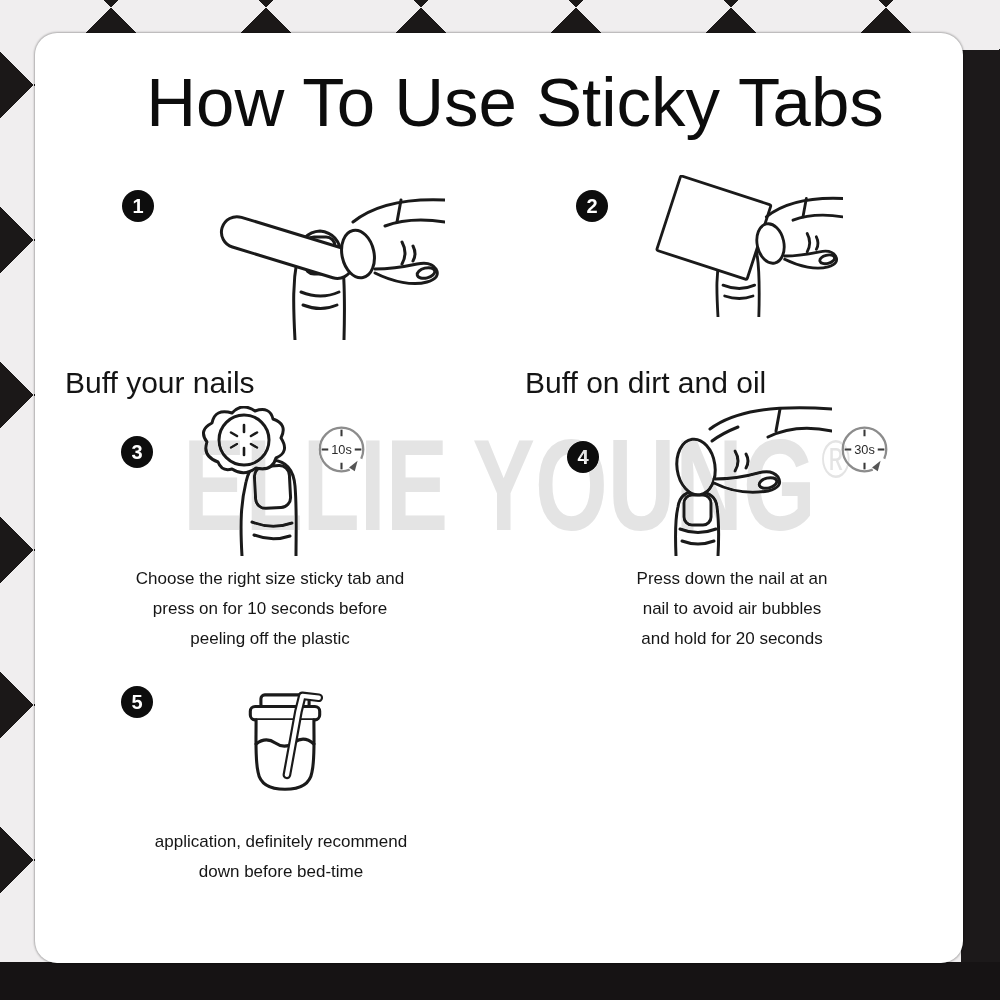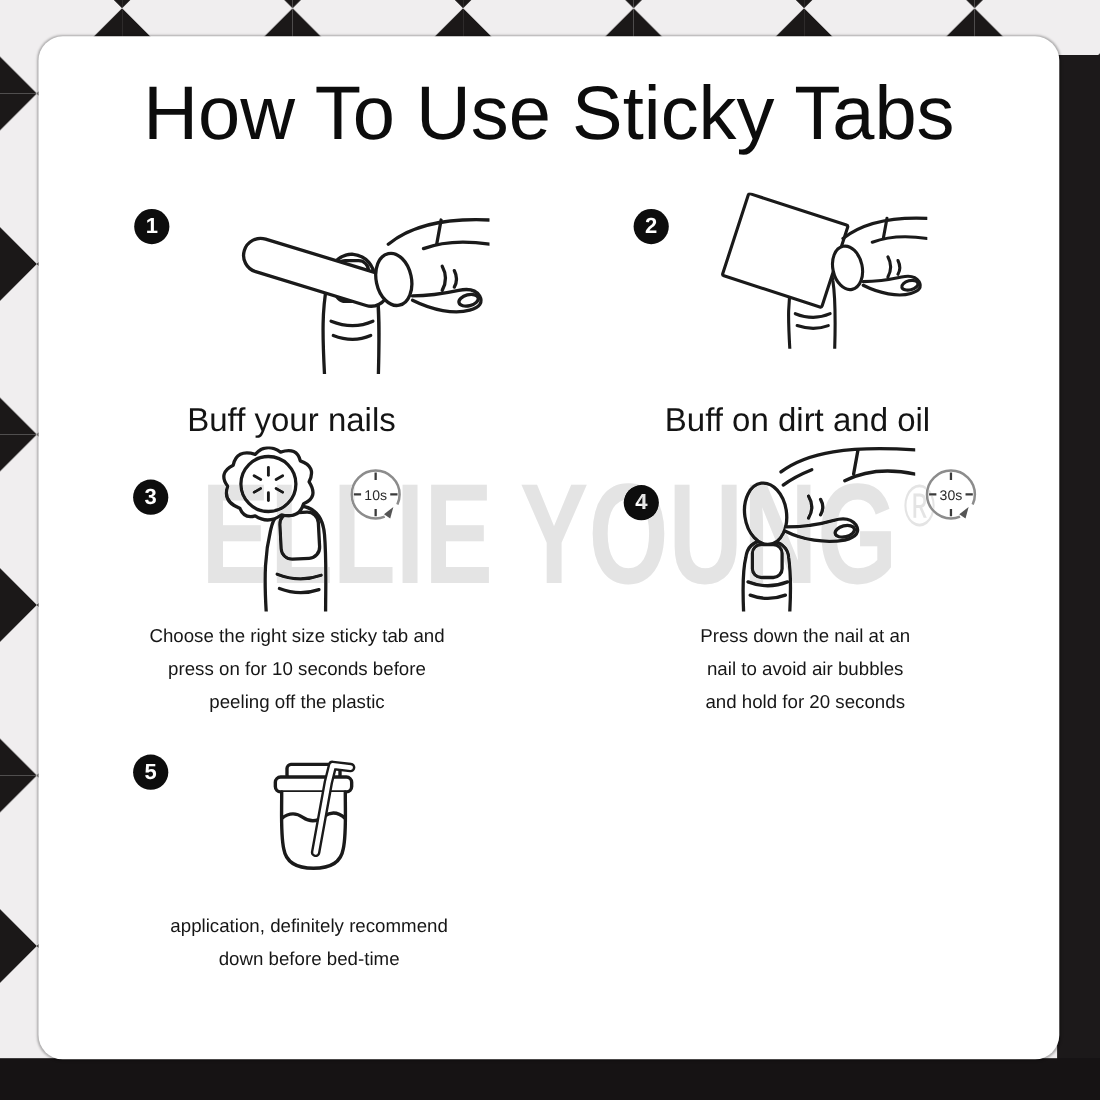--- a/index.html
+++ b/index.html
@@ -13,35 +13,35 @@
     background-size:155px 155px;
     background-position:111px 85px,111px 85px;
   }
   .right-bar{position:absolute;left:961px;top:50px;width:39px;height:950px;background:#1c191a;}
   .bottom-bar{position:absolute;left:0;top:962px;width:1000px;height:38px;background:#161314;}
   .card{
     position:absolute;left:35px;top:33px;width:928px;height:930px;
     background:#fff;border-radius:22px;box-shadow:0 0 2px 1px rgba(0,0,0,.28);
   }
   .title{
-    position:absolute;left:0;top:30px;width:928px;text-align:center;
+    position:absolute;left:16px;top:30px;width:928px;text-align:center;
     font-size:69px;color:#0c0c0c;letter-spacing:0px;white-space:nowrap;
   }
   .badge{
     position:absolute;width:32px;height:32px;border-radius:50%;background:#0d0d0d;
     color:#fff;font-weight:bold;font-size:20px;line-height:32px;text-align:center;
   }
   .b1{left:87px;top:157px;} .b2{left:541px;top:157px;} .b3{left:86px;top:403px;}
   .b4{left:532px;top:408px;} .b5{left:86px;top:653px;}
   .illus{position:absolute;}
   .i1{left:170px;top:137px;} .i2{left:608px;top:142px;} .i3{left:163px;top:373px;}
   .i4{left:597px;top:368px;} .i5{left:197px;top:653px;}
   .t3{left:280px;top:390px;} .t4{left:803px;top:390px;}
   .caption{
-    position:absolute;width:400px;text-align:center;font-size:30px;color:#141414;white-space:nowrap;
+    position:absolute;width:400px;font-size:30px;color:#141414;white-space:nowrap;
   }
   .c1{left:30px;top:333px;} .c2{left:490px;top:333px;}
   .desc{
     position:absolute;width:400px;text-align:center;font-size:17px;line-height:30px;color:#161616;
   }
   .d3{left:35px;top:531px;} .d4{left:497px;top:531px;} .d5{left:46px;top:794px;}
   .watermark{
     position:absolute;left:148px;top:402px;white-space:nowrap;
     font-size:130px;font-weight:bold;line-height:100px;color:#e4e4e4;
     transform:scaleX(0.72);transform-origin:left top;

